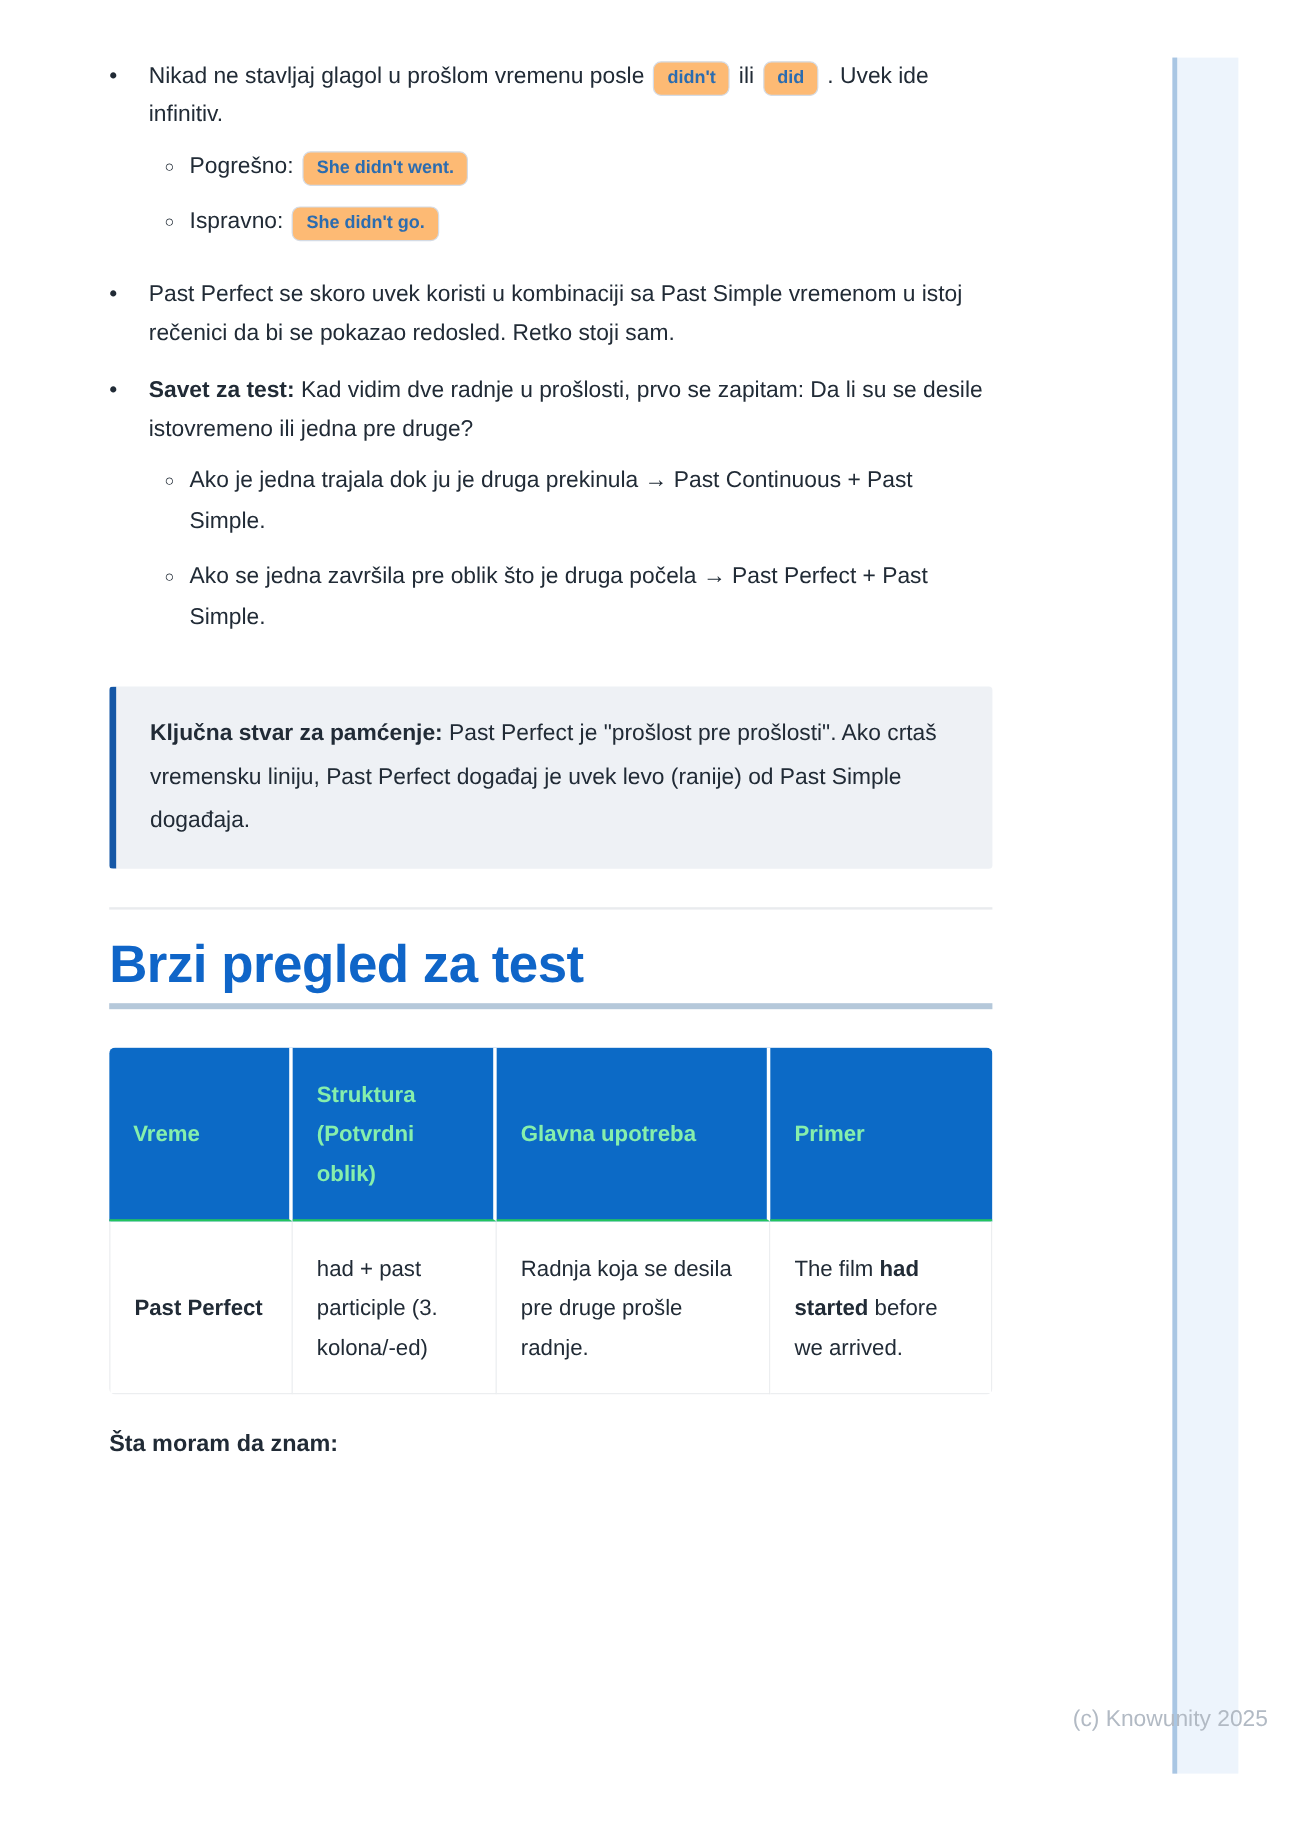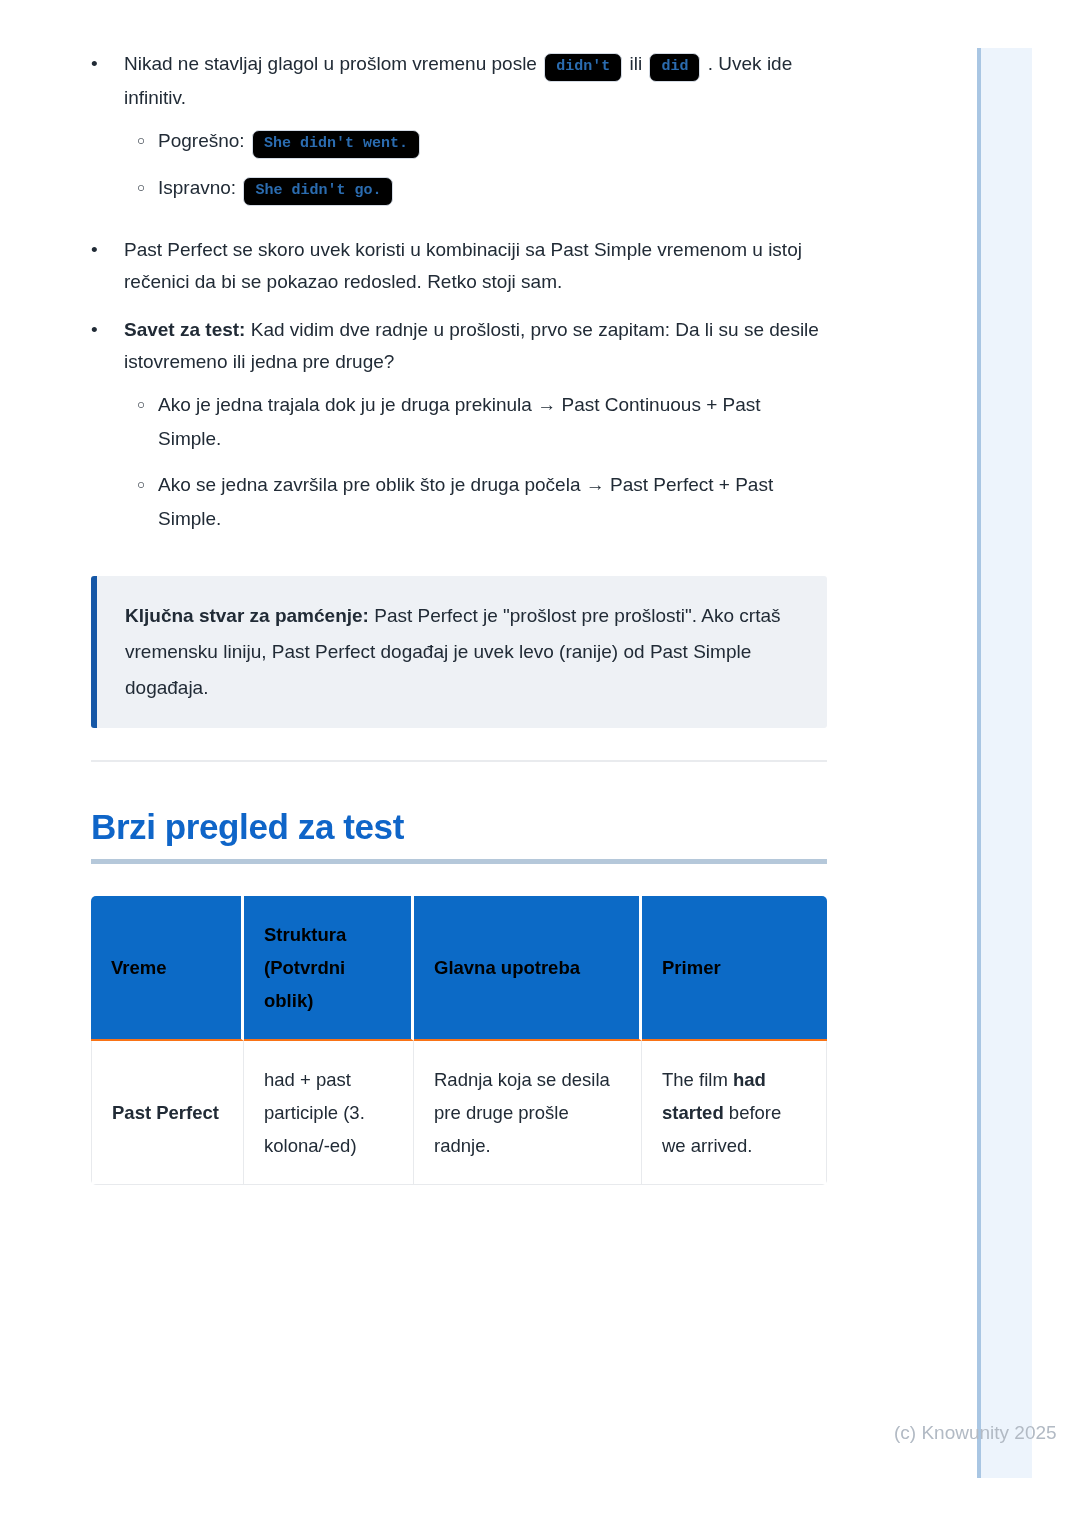--- a/index.html
+++ b/index.html
@@ -44,26 +44,26 @@
     flex: none; width: 21px; margin-left: 13px;
     font-size: 13.5px; line-height: 34px;
   }
   .li2 > .txt { flex: 1; }
 
   b, .bold { font-weight: 700; }
 
   
   .chip {
     display: inline-block;
-    font-family: Liberation Mono, monospace;
+    font-family: Liberation Sans, sans-serif;
     font-weight: 700;
     font-size: 15px;
     line-height: 20px;
     color: #2b6cb0;
-    background: #000000;
+    background: #fdba74;
     border: 1px solid #d4dbe5;
     border-radius: 7px;
     padding: 3px 11px 4px;
     margin: 0 2px;
     white-space: nowrap;
     vertical-align: baseline;
   }
 
   
   .callout {
@@ -76,22 +76,22 @@
     line-height: 36px;
   }
 
   
   .sep {
     border: none;
     border-top: 2px solid #e9ebee;
     margin: 32px 0 0 0;
   }
   .section-heading {
-    margin: 45px 0 0 0;
-    font-size: 35px;
+    margin: 26px 0 0 0;
+    font-size: 44px;
     font-weight: 700;
     color: #0f65c8;
     letter-spacing: -0.4px;
     line-height: 40px;
   }
   .heading-underline {
     height: 5px;
     background: #b5c8da;
     margin-top: 12px;
   }
@@ -105,26 +105,26 @@
   table.summary {
     width: 736px;
     border-collapse: separate;
     border-spacing: 0;
     table-layout: fixed;
     font-size: 18.5px;
     line-height: 33px;
   }
   table.summary th {
     background: #0c6ac6;
-    color: #000000;
+    color: #86efac;
     font-weight: 700;
     text-align: left;
     vertical-align: middle;
     padding: 22px 20px;
-    border-bottom: 2px solid #f97316;
+    border-bottom: 2px solid #22c55e;
   }
   table.summary th:not(:last-child) { border-right: 3px solid #ffffff; }
   table.summary td {
     padding: 22px 20px;
     vertical-align: middle;
     border-right: 1px solid #e8eaed;
     border-bottom: 1px solid #e8eaed;
     background: #ffffff;
   }
   table.summary td:first-child { border-left: 1px solid #e8eaed; }
@@ -247,14 +247,15 @@
         <tr>
           <td><b>Past Perfect</b></td>
           <td>had + past participle (3. kolona/-ed)</td>
           <td>Radnja koja se desila pre druge prošle radnje.</td>
           <td><span>The film </span><b>had started</b><span> before we arrived.</span></td>
         </tr>
       </tbody>
     </table>
   </div>
 
+  <div class="footer-heading">Šta moram da znam:</div>
 
 </main>
 
 </body></html>

